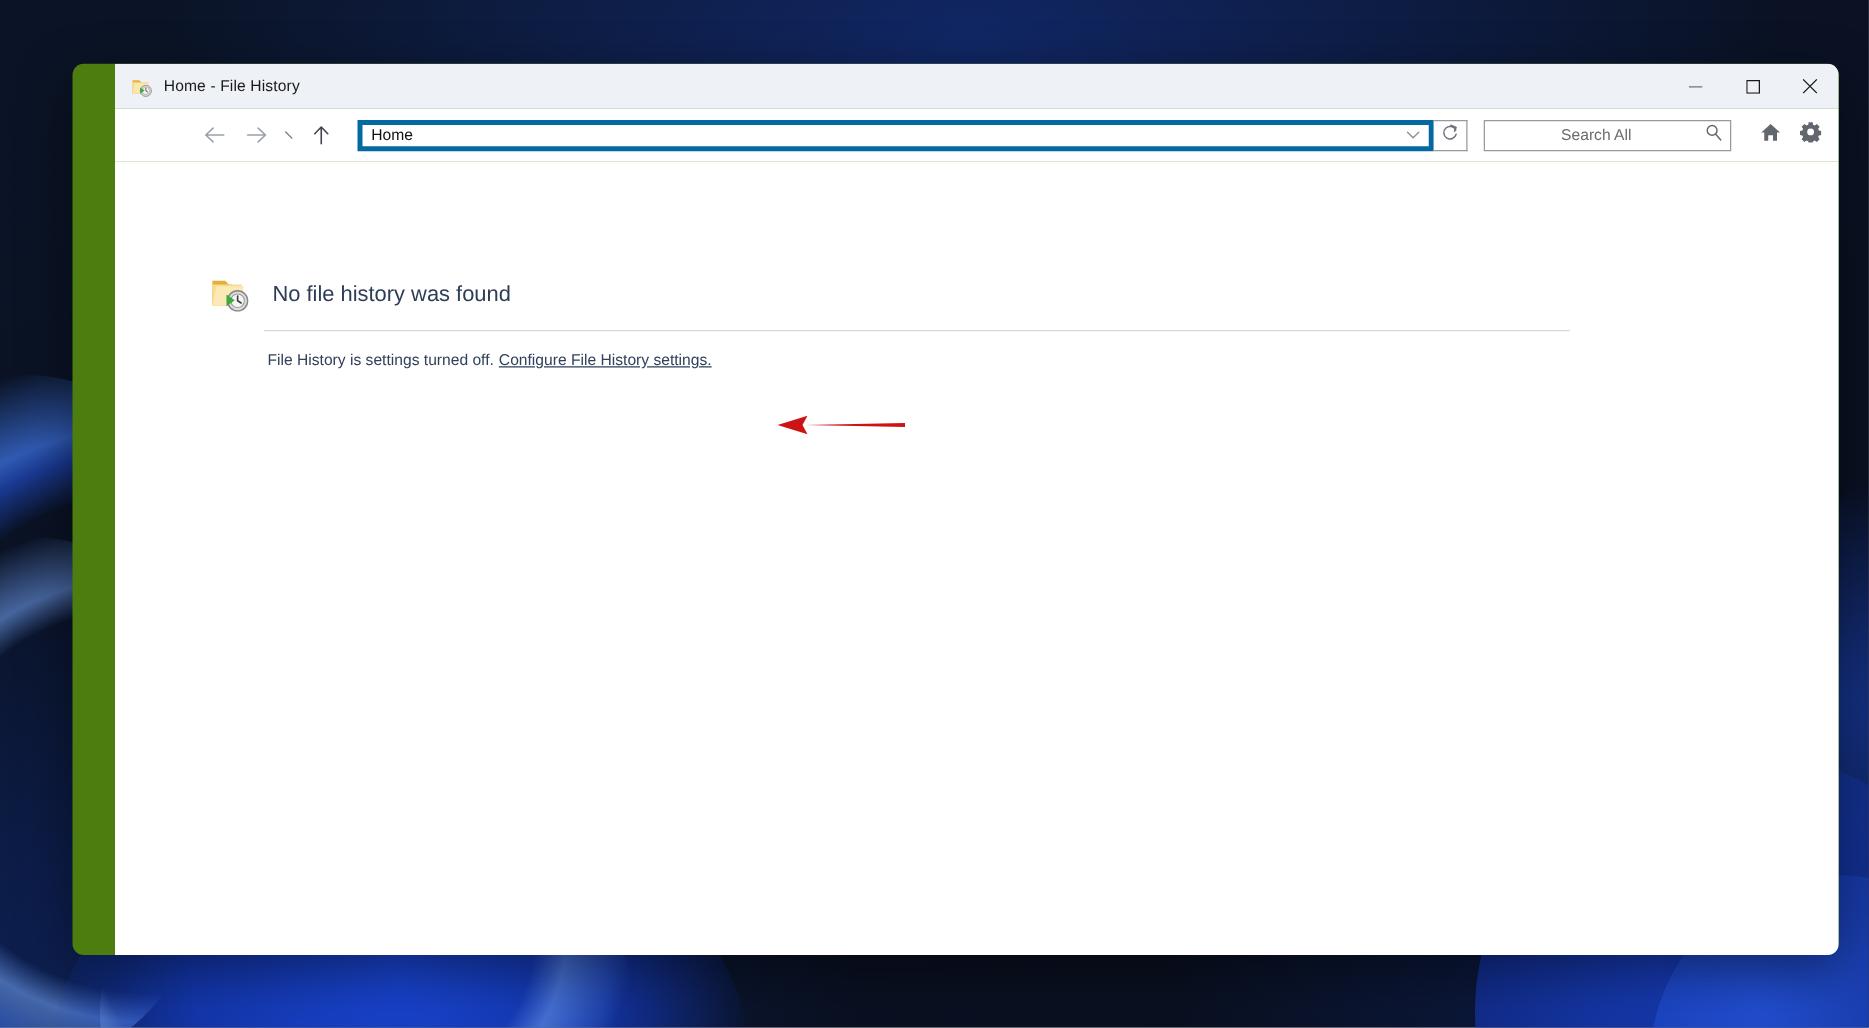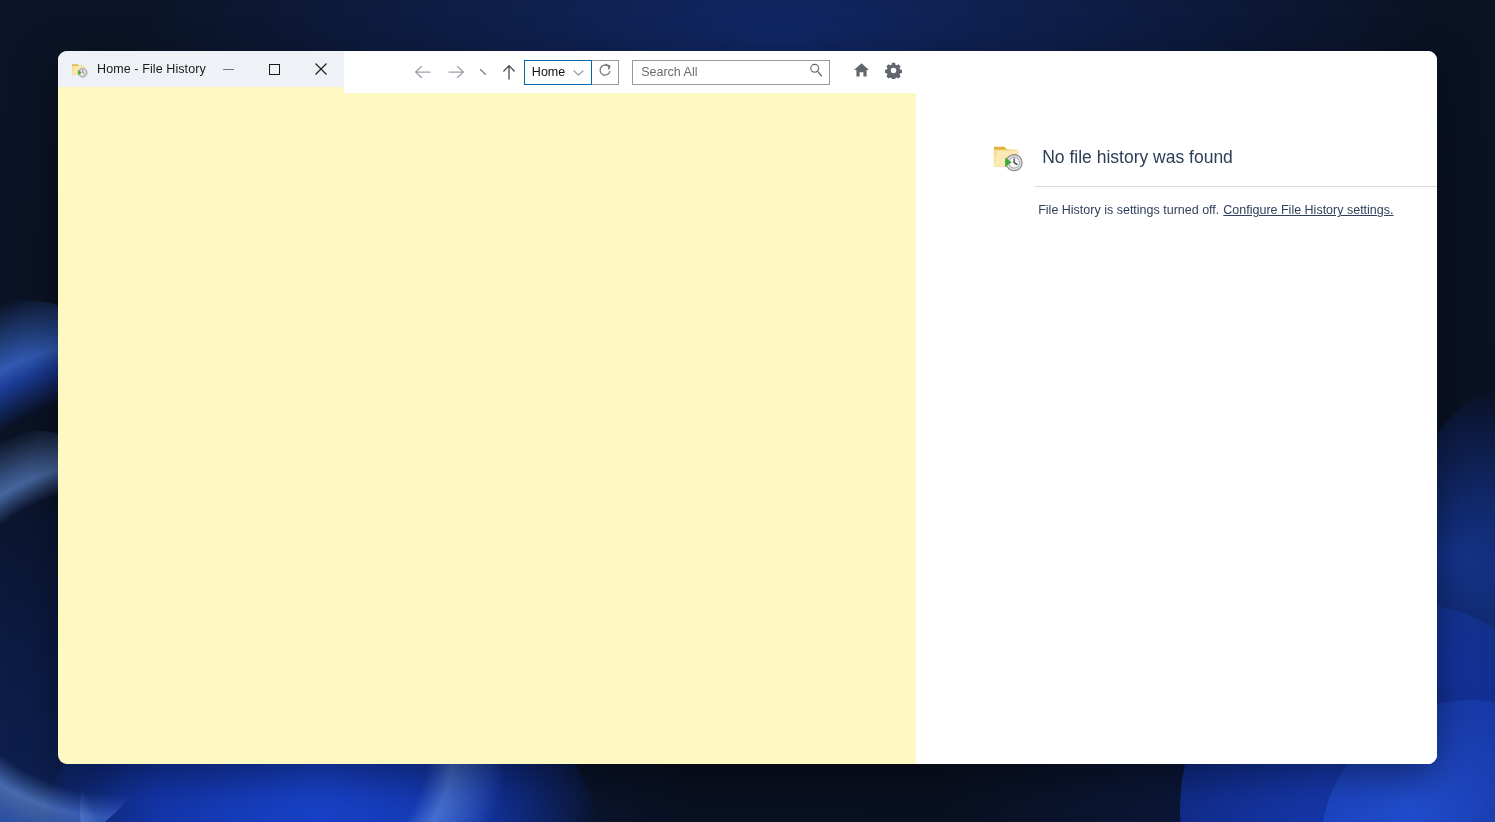--- a/index.html
+++ b/index.html
@@ -75,26 +75,27 @@
     background: radial-gradient(ellipse at 20% 50%, rgba(30,76,210,0.55) 0%, rgba(12,30,80,0) 70%);
   }
 
   
   #window {
     position: absolute;
     left: 58px;
     top: 51px;
     width: 1379px;
     height: 713px;
-    background: #fef9c3;
+    background: #4d7c0f;
     border-radius: 9px;
     box-shadow: 0 14px 44px rgba(0,0,0,0.45);
     overflow: hidden;
     display: flex;
-    flex-direction: row;
+    flex-direction: column;
+    padding-left: 34px;
   }
 
   
   #titlebar {
     height: 36px;
     min-height: 36px;
     background: #eef1f6;
     display: flex;
     align-items: center;
     position: relative;
@@ -146,24 +147,24 @@
     justify-content: center;
     flex: 0 0 auto;
   }
   #nav-back   { margin-left: 65px; }
   #nav-fwd    { margin-left: 6px; }
   #nav-recent { width: 18px; margin-left: 4px; }
   #nav-up     { margin-left: 2px; }
   .navbtn svg { display: block; }
 
   #addressbar {
-    margin-left: 1px;
+    margin-left: 15px;
     height: 25px;
     flex: 1 1 auto;
-    border: 1px solid #0369a1;
+    border: 4px solid #0369a1;
     background: #ffffff;
     display: flex;
     align-items: center;
     box-sizing: border-box;
   }
   #address-text {
     padding-left: 7px;
     font-size: 12.5px;
     color: #111111;
     flex: 1 1 auto;
@@ -201,20 +202,21 @@
     align-items: center;
     box-sizing: border-box;
     flex: 0 0 auto;
   }
   #search-text {
     padding-left: 8px;
     font-size: 12.5px;
     color: #6b6b6b;
     flex: 1 1 auto;
     white-space: nowrap;
+    text-align: center;
   }
   #search-icon-wrap {
     width: 26px;
     height: 23px;
     display: flex;
     align-items: center;
     justify-content: center;
     flex: 0 0 auto;
   }
   .toolicon {

